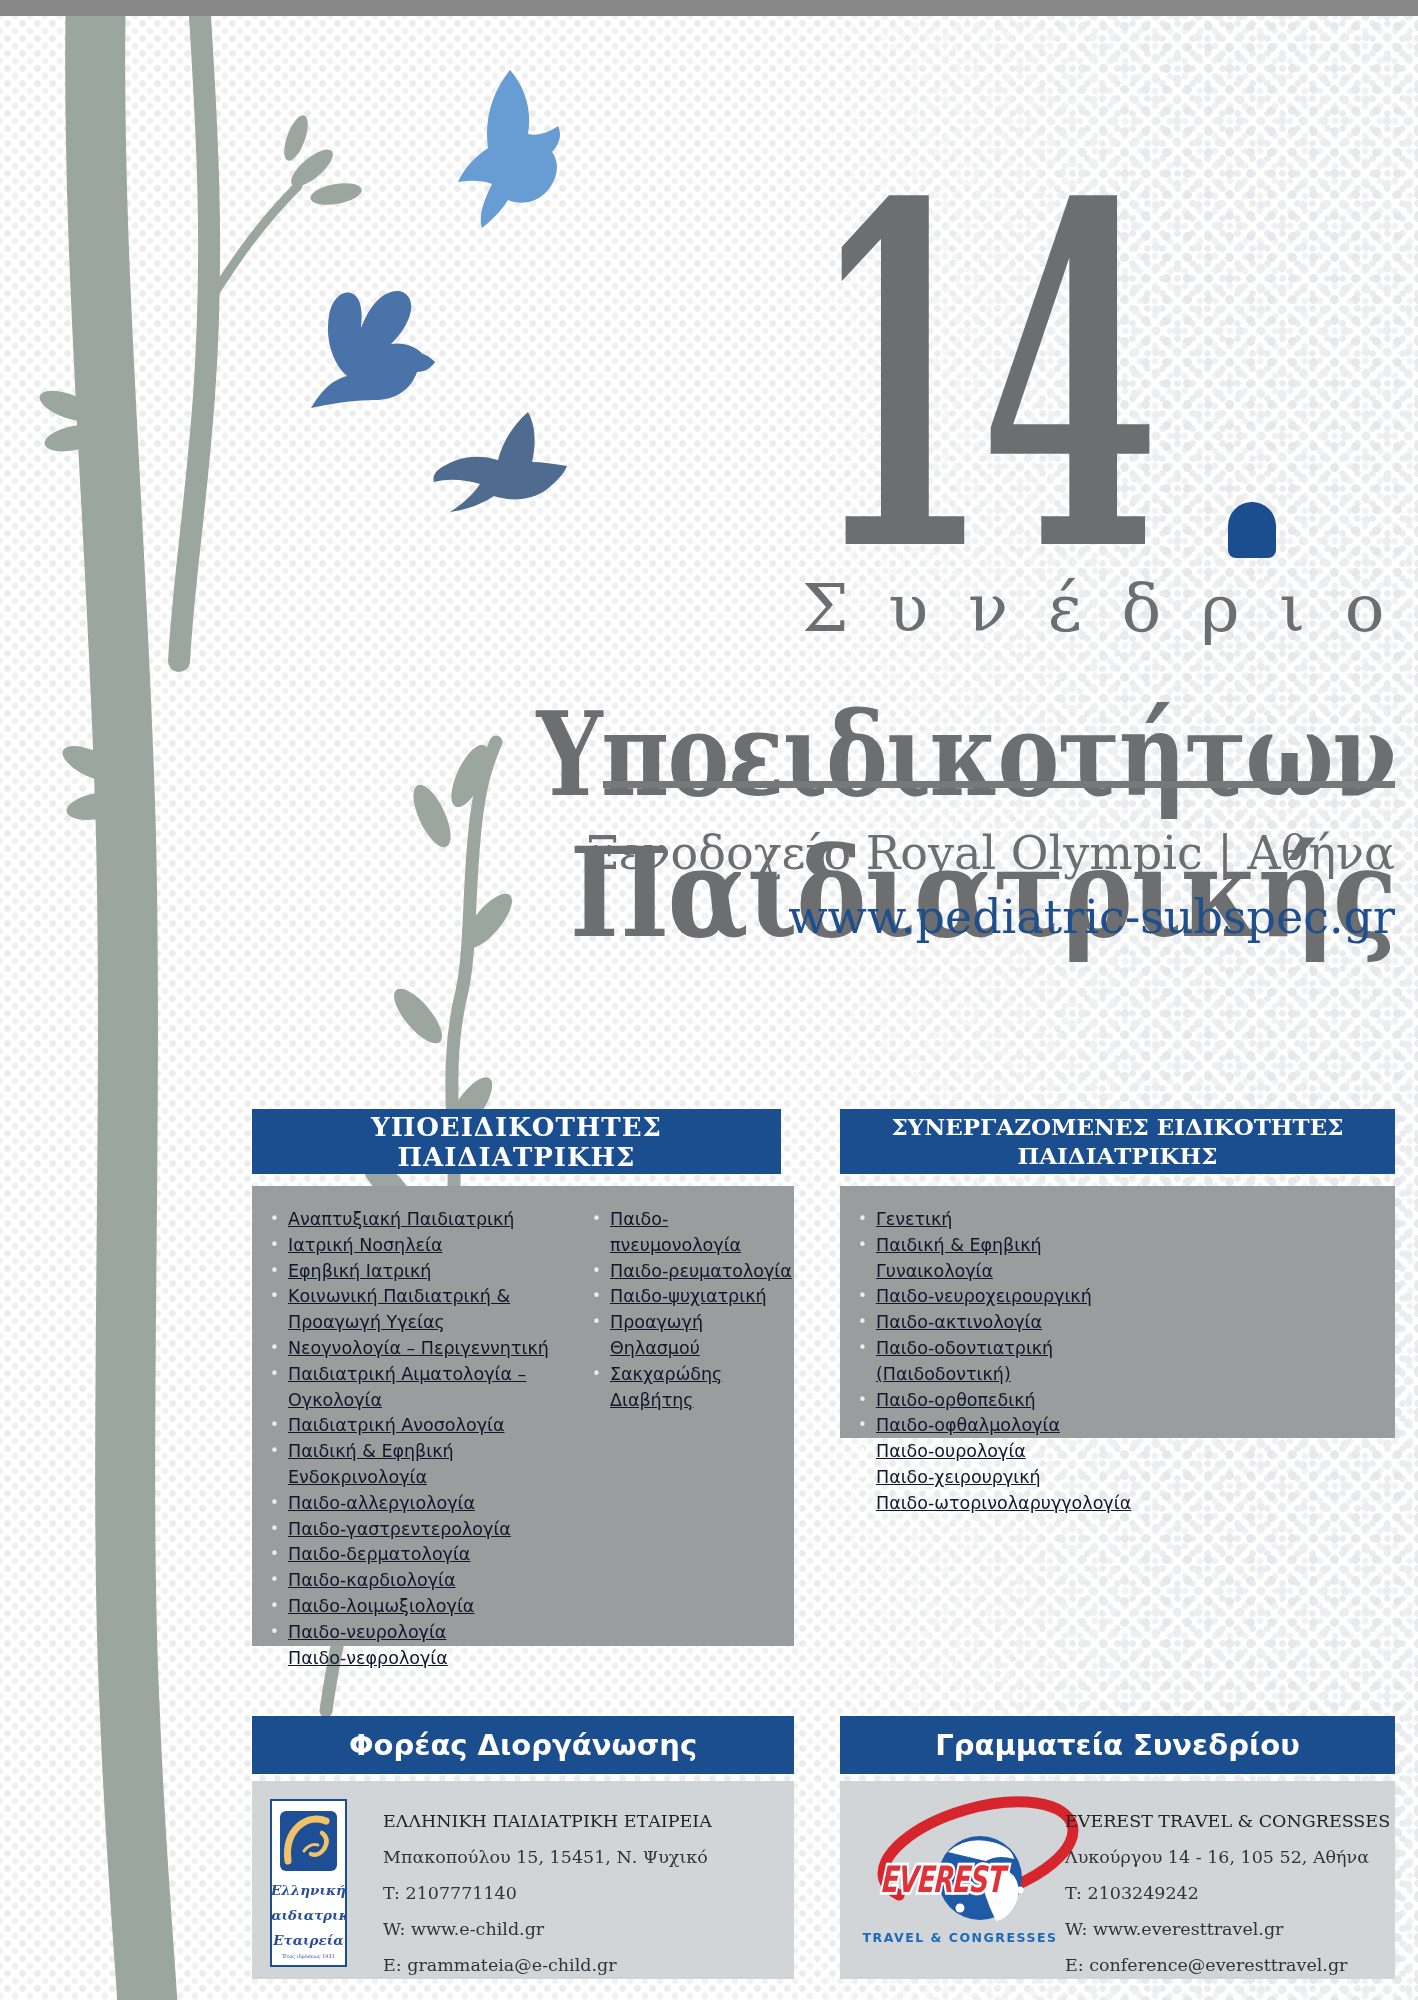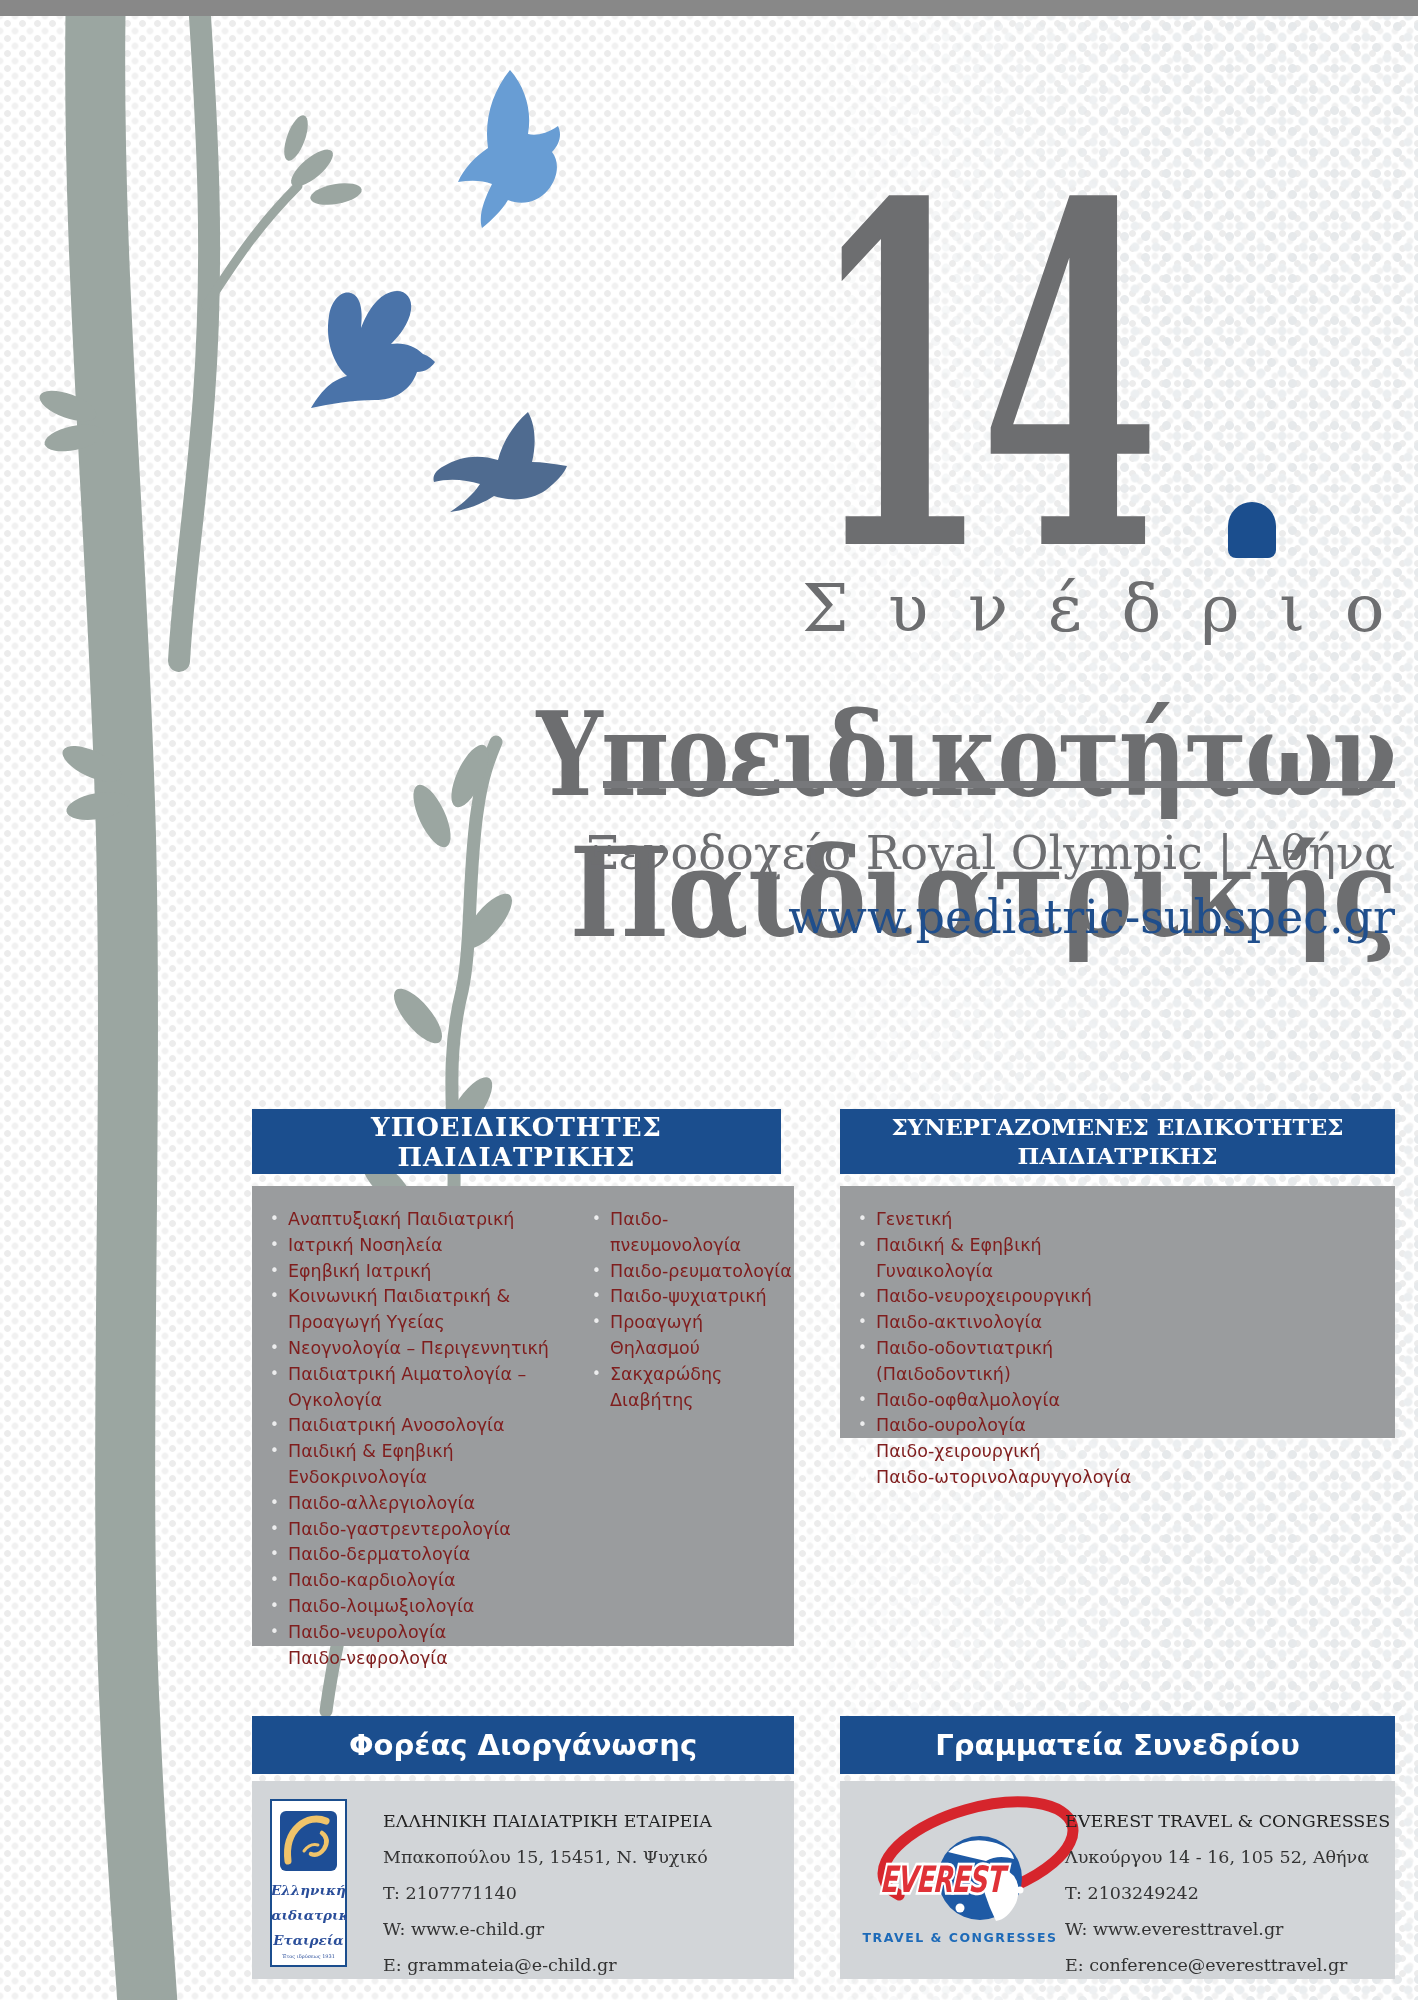--- a/index.html
+++ b/index.html
@@ -74,22 +74,23 @@
   .panel-body{background:#9a9c9e;}
   #sub-body{left:252px;top:1170px;width:542px;height:460px;display:flex;}
   #col-body{left:840px;top:1170px;width:555px;height:252px;}
   .panel-body ul{
     list-style:none;margin:0;padding:21px 0 0 14px;
   }
   .panel-body ul.c1{width:308px;flex:none;}
   .panel-body ul.c2{flex:1;}
   .panel-body li{
     position:relative;padding-left:22px;
-    font:400 17.5px/25.8px "DejaVu Sans",sans-serif;color:#7f1d1d;
+    font:400 17.5px/25.8px "DejaVu Sans",sans-serif;color:#0f172a;
     white-space:pre-line;
+    text-decoration:underline;
   }
   .panel-body li::before{
     content:"•";position:absolute;left:4px;top:0;color:rgba(255,255,255,.82);
     font-size:15px;
   }
 
   
   .foot-head{
     background:#1b4e8e;color:#fff;display:flex;align-items:center;justify-content:center;
     font:700 29px/1 "DejaVu Sans",sans-serif;
@@ -193,20 +194,21 @@
 ΠΑΙΔΙΑΤΡΙΚΗΣ</div>
   <div id="col-body" class="abs panel-body">
     <ul>
         <li>Γενετική</li>
         <li>Παιδική &amp; Εφηβική
 Γυναικολογία</li>
         <li>Παιδο-νευροχειρουργική</li>
         <li>Παιδο-ακτινολογία</li>
         <li>Παιδο-οδοντιατρική
 (Παιδοδοντική)</li>
+        <li>Παιδο-ορθοπεδική</li>
         <li>Παιδο-οφθαλμολογία</li>
         <li>Παιδο-ουρολογία</li>
         <li>Παιδο-χειρουργική</li>
         <li>Παιδο-ωτορινολαρυγγολογία</li>
       </ul>
   </div>
 
   <div id="org-head" class="abs foot-head">Φορέας Διοργάνωσης</div>
   <div id="org-body" class="abs foot-body">
     <svg class="abs" style="left:18px;top:18px" width="77" height="168" viewBox="0 0 77 168">

